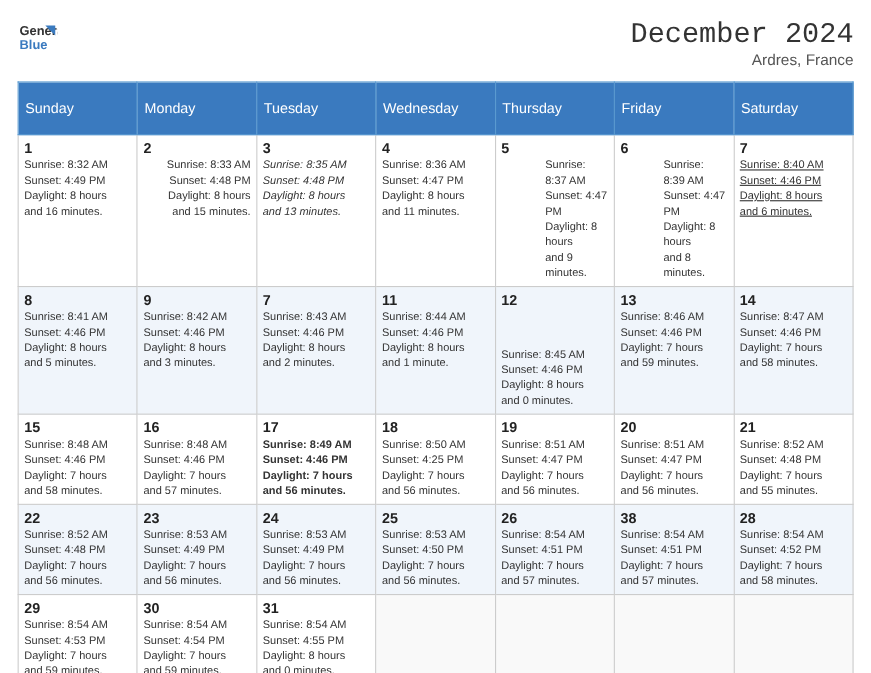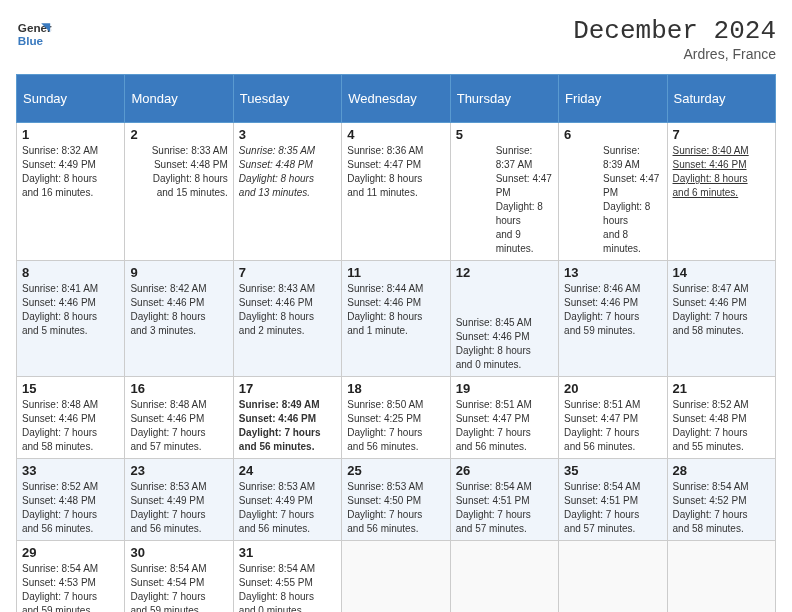--- a/index.html
+++ b/index.html
@@ -261,21 +261,21 @@
         <td>
           <span class="day-number">21</span>
           <div class="day-info" style="white-space: pre-line;">Sunrise: 8:52 AM
 Sunset: 4:48 PM
 Daylight: 7 hours
 and 55 minutes.</div>
         </td>
       </tr>
       <tr>
         <td>
-          <span class="day-number">33</span>
+          <span class="day-number">22</span>
           <div class="day-info" style="white-space: pre-line;">Sunrise: 8:52 AM
 Sunset: 4:48 PM
 Daylight: 7 hours
 and 56 minutes.</div>
         </td>
         <td>
           <span class="day-number">23</span>
           <div class="day-info" style="white-space: pre-line;">Sunrise: 8:53 AM
 Sunset: 4:49 PM
 Daylight: 7 hours
@@ -296,21 +296,21 @@
 and 56 minutes.</div>
         </td>
         <td>
           <span class="day-number">26</span>
           <div class="day-info" style="white-space: pre-line;">Sunrise: 8:54 AM
 Sunset: 4:51 PM
 Daylight: 7 hours
 and 57 minutes.</div>
         </td>
         <td>
-          <span class="day-number">35</span>
+          <span class="day-number">38</span>
           <div class="day-info" style="white-space: pre-line;">Sunrise: 8:54 AM
 Sunset: 4:51 PM
 Daylight: 7 hours
 and 57 minutes.</div>
         </td>
         <td>
           <span class="day-number">28</span>
           <div class="day-info" style="white-space: pre-line;">Sunrise: 8:54 AM
 Sunset: 4:52 PM
 Daylight: 7 hours

